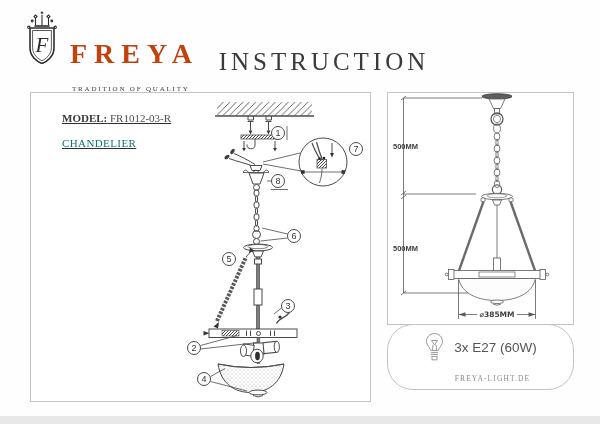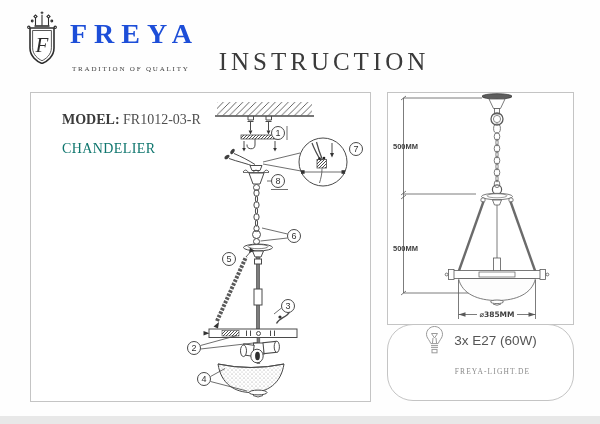--- a/index.html
+++ b/index.html
@@ -2,31 +2,31 @@
 <html><head>
 <meta charset="utf-8">
 <style>
   html,body{margin:0;padding:0;background:#fff;}
   .page{position:relative;width:600px;height:424px;background:#fefefe;overflow:hidden;
         font-family:"Liberation Serif",serif;color:#2d2d2d;}
   
   .logo{position:absolute;left:22px;top:6px;display:flex;align-items:flex-start;}
   .logo svg{display:block;}
   .brand-block{margin-left:8px;margin-top:14px;}
-  .brand{font-size:28px;font-weight:bold;letter-spacing:7px;color:#1d4ed8;line-height:1;}
+  .brand{font-size:28px;font-weight:bold;letter-spacing:7px;color:#c2410c;line-height:1;margin-top:20px;}
   .tagline{font-size:7px;letter-spacing:1.8px;color:#3d3d3d;margin-top:17px;margin-left:2px;}
   .sheet-title{position:absolute;left:0;right:0;top:31px;text-align:center;
                font-size:25px;letter-spacing:4px;color:#3a3a3a;font-weight:normal;padding-left:48px;}
   
   .panel{position:absolute;background:#fff;border:1px solid #c4c4c4;box-sizing:border-box;}
   .panel-left{left:30px;top:92px;width:341px;height:310px;}
   .panel-right-top{left:387px;top:92px;width:187px;height:233px;}
-  .panel-right-bottom{left:387px;top:324px;width:187px;height:77px;
-      display:flex;flex-direction:column;align-items:center;border-radius:26px;}
-  .model-block{position:absolute;left:31px;top:18px;line-height:1.35;font-size:14px;}
+  .panel-right-bottom{left:387px;top:324px;width:187px;height:66px;
+      display:flex;flex-direction:column;align-items:center;justify-content:center;border-radius:26px;}
+  .model-block{position:absolute;left:31px;top:18px;line-height:1.35;font-size:11px;text-decoration:underline;}
   .model-label{font-weight:bold;color:#3b3b3b;}
   .model-value{color:#4f4f4f;}
   .model-type{color:#0f766e;letter-spacing:0.4px;margin-top:10px;}
   .diagram{position:absolute;left:0;top:0;}
   
   .bulb-row{display:flex;align-items:center;}
   .bulb-spec{font-family:"Liberation Sans",sans-serif;font-size:13.5px;color:#555;margin-left:9px;}
   .website{font-size:7.5px;letter-spacing:1.1px;color:#8a8a8a;margin-top:11px;padding-left:24px;}
   .bottom-strip{position:absolute;left:0;right:0;bottom:0;height:8px;background:#e8e8e8;}
   

